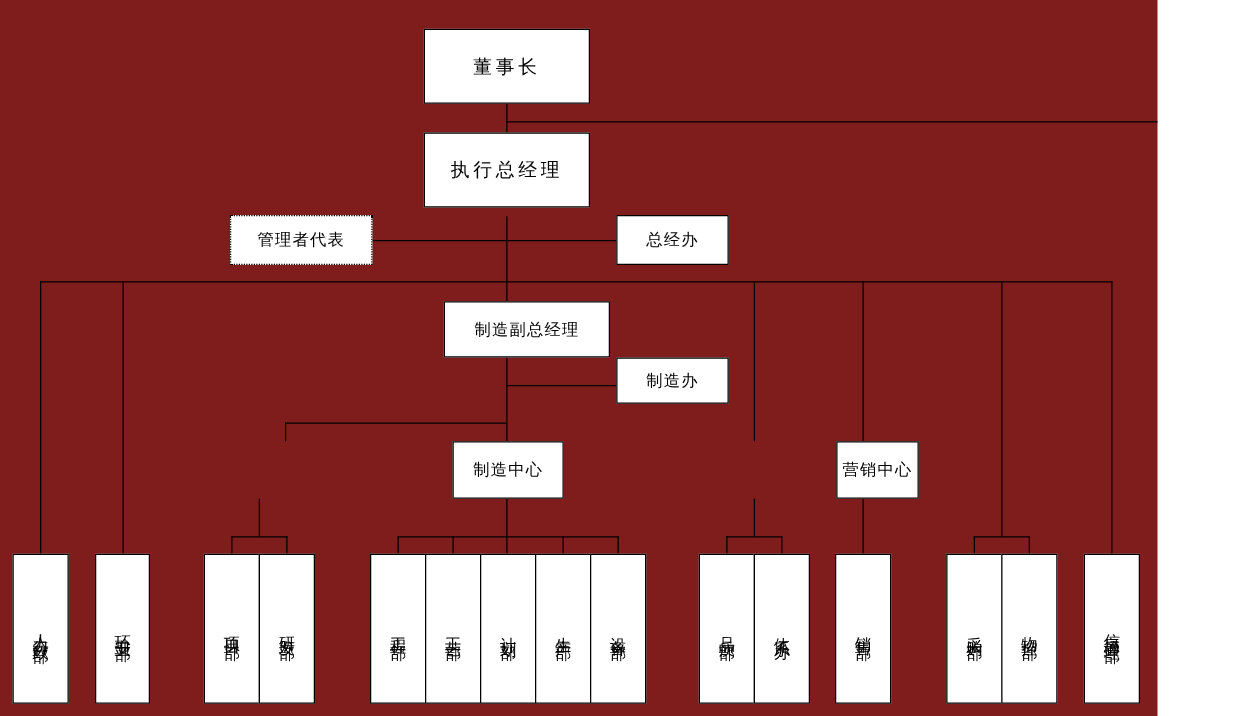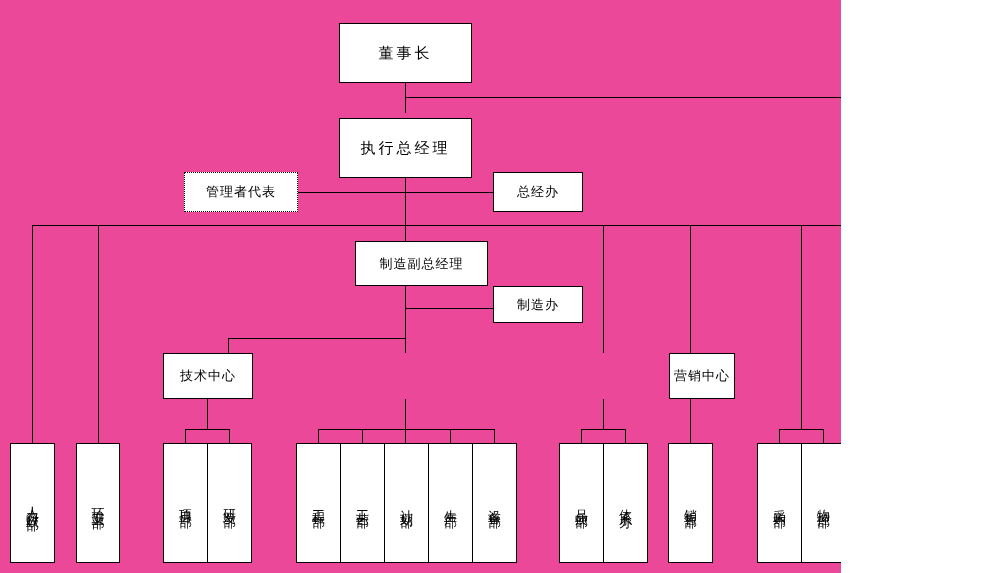--- a/index.html
+++ b/index.html
@@ -1,20 +1,20 @@
 <!DOCTYPE html>
 <html><head>
 <meta charset="utf-8">
 <style>
   html, body { margin: 0; padding: 0; background: #ffffff; }
   #canvas {
     position: relative;
-    width: 841px;
+    width: 926px;
     height: 573px;
-    background: #ec4899;
+    background: #7f1d1d;
     font-family: "Liberation Sans", "DejaVu Sans", sans-serif;
     color: #000000;
     overflow: hidden;
   }
   .node {
     position: absolute;
     box-sizing: border-box;
     border: 1px solid #000000;
     background: #ffffff;
     display: flex;
@@ -74,38 +74,38 @@
   <div class="vline" style="left:581px;top:429px;height:14px"></div>
   <div class="vline" style="left:625px;top:429px;height:14px"></div>
   <div class="vline" style="left:690px;top:399px;height:44px"></div>
   <div class="hline" style="left:779px;top:429px;width:45px"></div>
   <div class="vline" style="left:779px;top:429px;height:14px"></div>
   <div class="vline" style="left:823px;top:429px;height:14px"></div>
 
   <div class="node big" style="left:339px;top:23px;width:133px;height:60px">
     <span>董事长</span>
   </div>
-  <div class="node big" style="left:339px;top:118px;width:133px;height:60px">
+  <div class="node big" style="left:339px;top:106px;width:133px;height:60px">
     <span>执行总经理</span>
   </div>
   <div class="node dashed" style="left:184px;top:172px;width:114px;height:40px">
     <span>管理者代表</span>
   </div>
   <div class="node" style="left:493px;top:172px;width:90px;height:40px">
     <span>总经办</span>
   </div>
   <div class="node" style="left:355px;top:241px;width:133px;height:45px">
     <span>制造副总经理</span>
   </div>
   <div class="node" style="left:493px;top:286px;width:90px;height:37px">
     <span>制造办</span>
   </div>
 
-  <div class="node" style="left:163px;top:353px;width:90px;height:46px">
-    <span>技术中心</span>
+  <div class="node" style="left:362px;top:353px;width:89px;height:46px">
+    <span>制造中心</span>
   </div>
   <div class="node" style="left:669px;top:353px;width:66px;height:46px">
     <span>营销中心</span>
   </div>
 
   <div class="node vtext" style="left:10px;top:443px;width:45px;height:120px">
     <span>人力行政部</span>
   </div>
   <div class="node vtext" style="left:76px;top:443px;width:44px;height:120px">
     <span>环安卫部</span>

